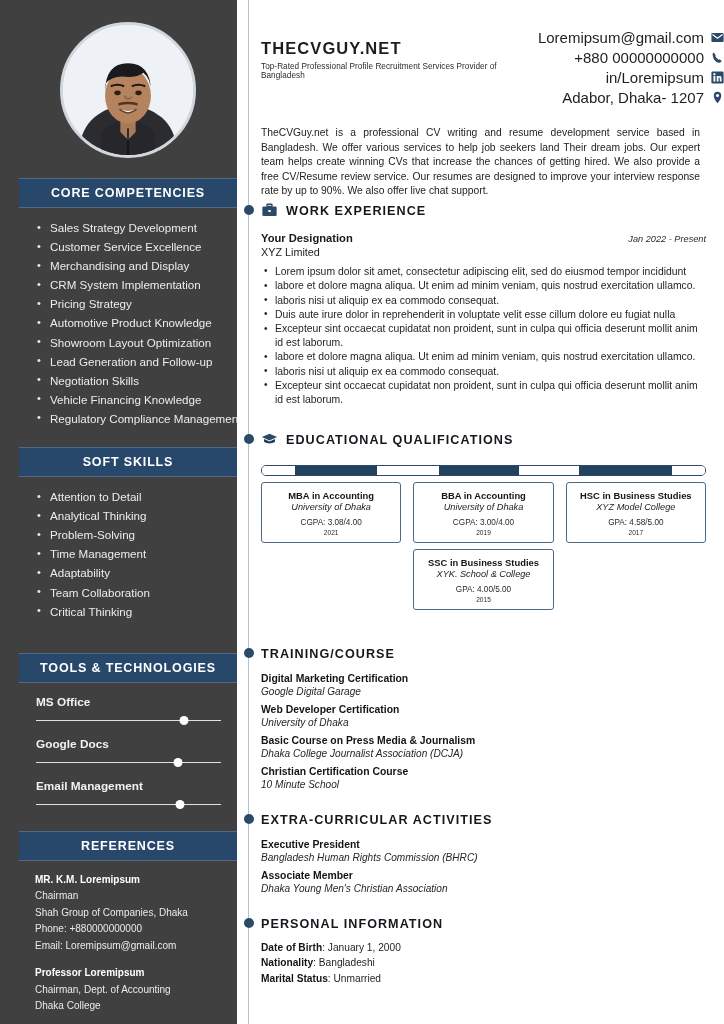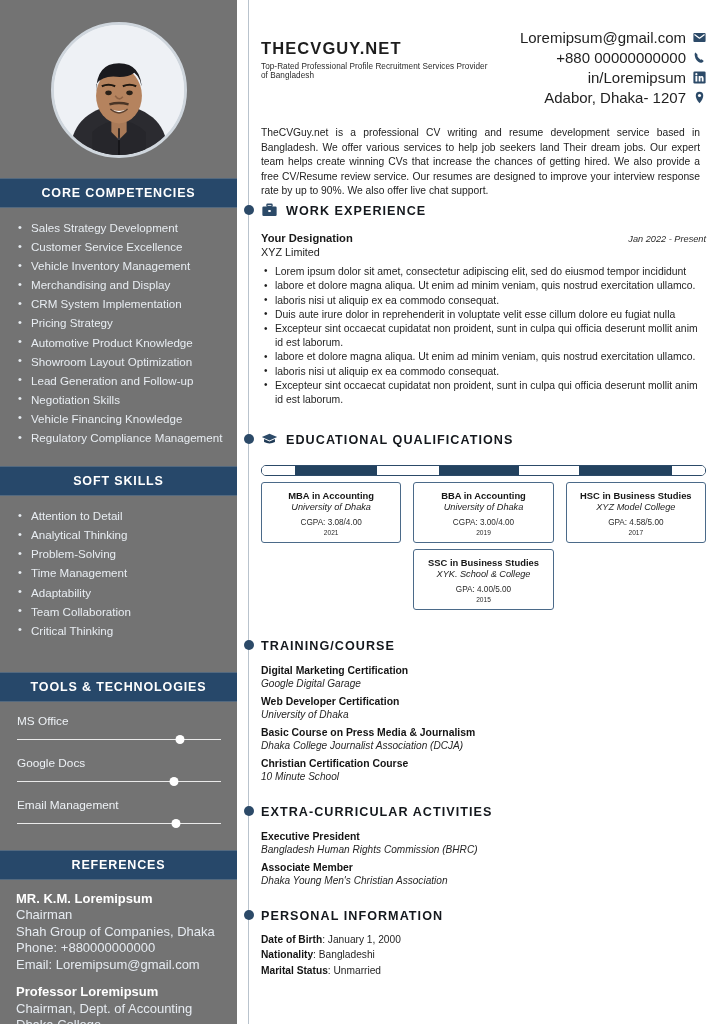--- a/index.html
+++ b/index.html
@@ -7,23 +7,24 @@
     width: 724px; height: 1024px;
     background: #ffffff;
     font-family: "Liberation Sans", sans-serif;
     overflow: hidden;
   }
   .page { position: relative; width: 724px; height: 1024px; display: flex; background:#fff; }
 
   
   .sidebar {
     width: 237px; flex: 0 0 237px;
-    background: #737373;
+    background: #404040;
     color: #ffffff;
     position: relative;
+    padding-left: 19px;
   }
   .photo-wrap { padding: 22px 0 16px 0; display:flex; justify-content:center; }
   .photo {
     width: 136px; height: 136px; border-radius: 50%;
     border: 3px solid #cfd6dd;
     overflow: hidden; position: relative;
     background: #eef1f4;
   }
   .photo svg { display:block; width:100%; height:100%; }
 
@@ -44,41 +45,41 @@
     font-size: 11.6px; line-height: 17.6px;
     color: #e8edf2; padding-left: 15px; margin-bottom: 1.5px;
     white-space: nowrap;
   }
   ul.side-list li::before {
     content: "•"; position: absolute; left: 2px; top: -0.5px;
     font-size: 11px; color: #e8edf2;
   }
 
   .tool { padding: 0 16px 0 17px; }
-  .tool-name { font-size: 11.8px; color:#eef2f6; margin: 12px 0 7px 0; }
+  .tool-name { font-size: 11.8px; color:#eef2f6; margin: 12px 0 7px 0; font-weight: bold; }
   .tool-bar { position: relative; height: 9px; }
   .tool-bar .track {
     position: absolute; left:0; right:0; top: 4px; height: 1.3px;
     background: #ffffff; opacity: .85;
   }
   .tool-bar .knob {
     position: absolute; top: 0px; width: 9px; height: 9px;
     border-radius: 50%; background: #ffffff; transform: translateX(-50%);
   }
 
-  .ref-block { font-size: 13px; line-height: 16.5px; color:#e6ebf1; margin-bottom: 11px; }
+  .ref-block { font-size: 10px; line-height: 16.5px; color:#e6ebf1; margin-bottom: 11px; }
   .ref-block .rname { font-weight: bold; color:#ffffff; }
 
   
   .main { flex: 1; position: relative; padding: 0 0 0 0; background:#fff; }
   .divider-v {
     position: absolute; left: 11px; top: 0; bottom: 0; width: 1px; background: #b9c3cd;
   }
 
-  .head-row { display:flex; padding: 30px 18px 0 24px; }
+  .head-row { display:flex; padding: 30px 0 0 24px; }
   .head-left { flex: 1; padding-top: 9px; }
   .brand { font-size: 16.5px; font-weight: bold; letter-spacing: 1.1px; color: #1d1d1d; }
   .tagline { font-size: 8.2px; color: #2b2b2b; margin-top: 4px; letter-spacing: .05px; }
 
   .contacts { width: 210px; }
   .c-row { display:flex; align-items:center; justify-content:flex-end; gap:7px; margin-bottom: 5px; height: 15px; }
   .c-text { font-size: 15px; color:#1f1f1f; text-align:right; }
   .c-ico { width: 13px; height: 13px; flex:0 0 13px; display:flex; align-items:center; justify-content:center; }
   .c-ico svg { width:13px; height:13px; display:block; }
 
@@ -119,21 +120,21 @@
   .edu-bar {
     margin-top: 13px; height: 11px; border: 1.2px solid #2c4a68; border-radius: 5px;
     display:flex; overflow:hidden; background:#fff;
   }
   .edu-bar span { display:block; height:100%; }
   .edu-cards { display:flex; gap: 12px; margin-top: 6px; }
   .edu-card {
     flex: 1; border: 1.2px solid #4b6a89; border-radius: 3px;
     padding: 7px 4px 6px 4px; text-align:center; background:#fff;
   }
-  .edu-card.center { flex: 0 0 31.5%; margin: 6px auto 4px auto; }
+  .edu-card.center { flex: 0 0 31.5%; margin: 6px auto 12px auto; }
   .ec-deg { font-size: 9.4px; font-weight:bold; color:#161616; }
   .ec-inst { font-size: 9.2px; font-style: italic; color:#232323; margin-top: 1px; }
   .ec-gpa { font-size: 8.2px; color:#2a2a2a; margin-top: 6px; }
   .ec-year { font-size: 6.6px; color:#2a2a2a; margin-top: 2px; }
   .edu-second { display:flex; }
 
   
   .entry { margin-top: 7px; }
   .entry:first-of-type { margin-top: 5px; }
   .e-title { font-size: 10.4px; font-weight:bold; color:#141414; }
@@ -174,21 +175,20 @@
           <circle cx="68" cy="119" r="1.5" fill="#3a3a42"></circle>
         </svg>
       </div>
     </div>
 
     <div class="side-head">CORE COMPETENCIES</div>
     <div class="side-body">
       <ul class="side-list">
         <li>Sales Strategy Development</li>
         <li>Customer Service Excellence</li>
-        <li>Vehicle Inventory Management</li>
         <li>Merchandising and Display</li>
         <li>CRM System Implementation</li>
         <li>Pricing Strategy</li>
         <li>Automotive Product Knowledge</li>
         <li>Showroom Layout Optimization</li>
         <li>Lead Generation and Follow-up</li>
         <li>Negotiation Skills</li>
         <li>Vehicle Financing Knowledge</li>
         <li>Regulatory Compliance Management</li>
       </ul>

